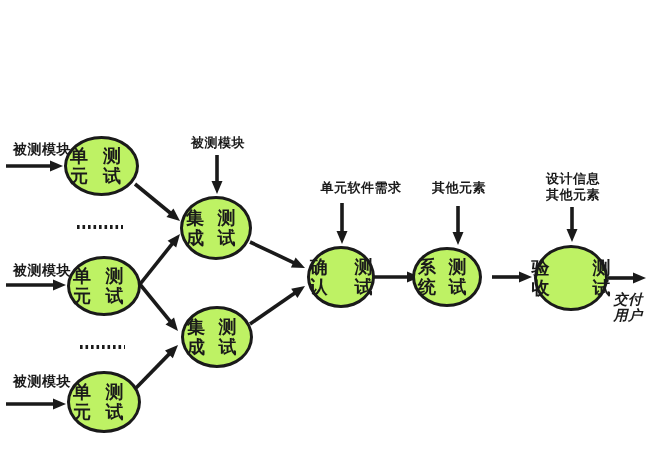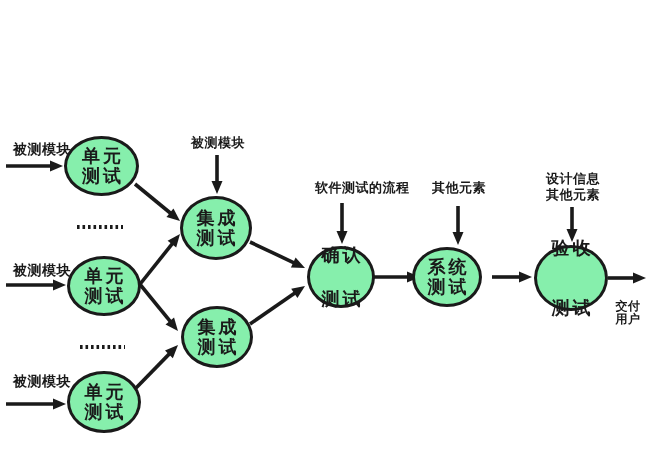--- a/index.html
+++ b/index.html
@@ -7,23 +7,23 @@
     position:relative;width:650px;height:473px;overflow:hidden;
     background:#ffffff;color:#1a1a1a;
     font-family:"Liberation Serif","DejaVu Serif",serif;
   }
   .stage svg{position:absolute;left:0;top:0;}
   .title{
     position:absolute;left:148px;top:34px;width:360px;margin:0;
     font-size:33px;font-weight:700;letter-spacing:5px;text-align:center;
   }
   .node{
-    position:absolute;box-sizing:border-box;background:#86efac;
+    position:absolute;box-sizing:border-box;background:#bef264;
     border:3px solid #1a1a1a;border-radius:50%;
-    display:flex;flex-direction:column;align-items:center;justify-content:center;
+    display:flex;align-items:center;justify-content:center;
     font-size:18px;font-weight:600;letter-spacing:3px;line-height:1.13;
     padding-left:3px;
   }
   .note{
     position:absolute;font-size:13px;font-weight:600;letter-spacing:0.5px;
     line-height:1.2;text-align:center;white-space:nowrap;
   }
   .note.left{text-align:right;}
 </style>
 </head>
@@ -99,27 +99,27 @@
       <line x1="77" y1="227" x2="123" y2="227" stroke="#1a1a1a" stroke-width="4" stroke-dasharray="2.6 2.9"></line>
       <line x1="80" y1="347" x2="125" y2="347" stroke="#1a1a1a" stroke-width="4" stroke-dasharray="2.6 2.9"></line>
     </svg>
 
 
   <div class="note left" style="left:7px;top:142px;width:64px;font-size:14px;">被测模块</div>
   <div class="note left" style="left:7px;top:263px;width:64px;font-size:14px;">被测模块</div>
   <div class="note left" style="left:7px;top:374px;width:64px;font-size:14px;">被测模块</div>
 
   <div class="note" style="left:186px;top:135px;width:64px;">被测模块</div>
-  <div class="note" style="left:315px;top:180px;width:92px;">软件测试的流程</div>
+  <div class="note" style="left:315px;top:180px;width:92px;">单元软件需求</div>
   <div class="note" style="left:430px;top:180px;width:58px;">其他元素</div>
   <div class="note" style="left:542px;top:171px;width:62px;">
     <div>设计信息</div>
     <div>其他元素</div>
   </div>
-  <div class="note" style="left:608px;top:300px;width:40px;line-height:1.12;font-size:12px;">
+  <div class="note" style="left:608px;top:292px;width:40px;line-height:1.12;font-size:14px;font-style:italic;">
     <div>交付</div>
     <div>用户</div>
   </div>
 
   <div class="node" style="left:64px;top:136px;width:75px;height:60px;">
     <span>单元</span>
     <span>测试</span>
   </div>
   <div class="node" style="left:67px;top:256px;width:74px;height:60px;">
     <span>单元</span>

